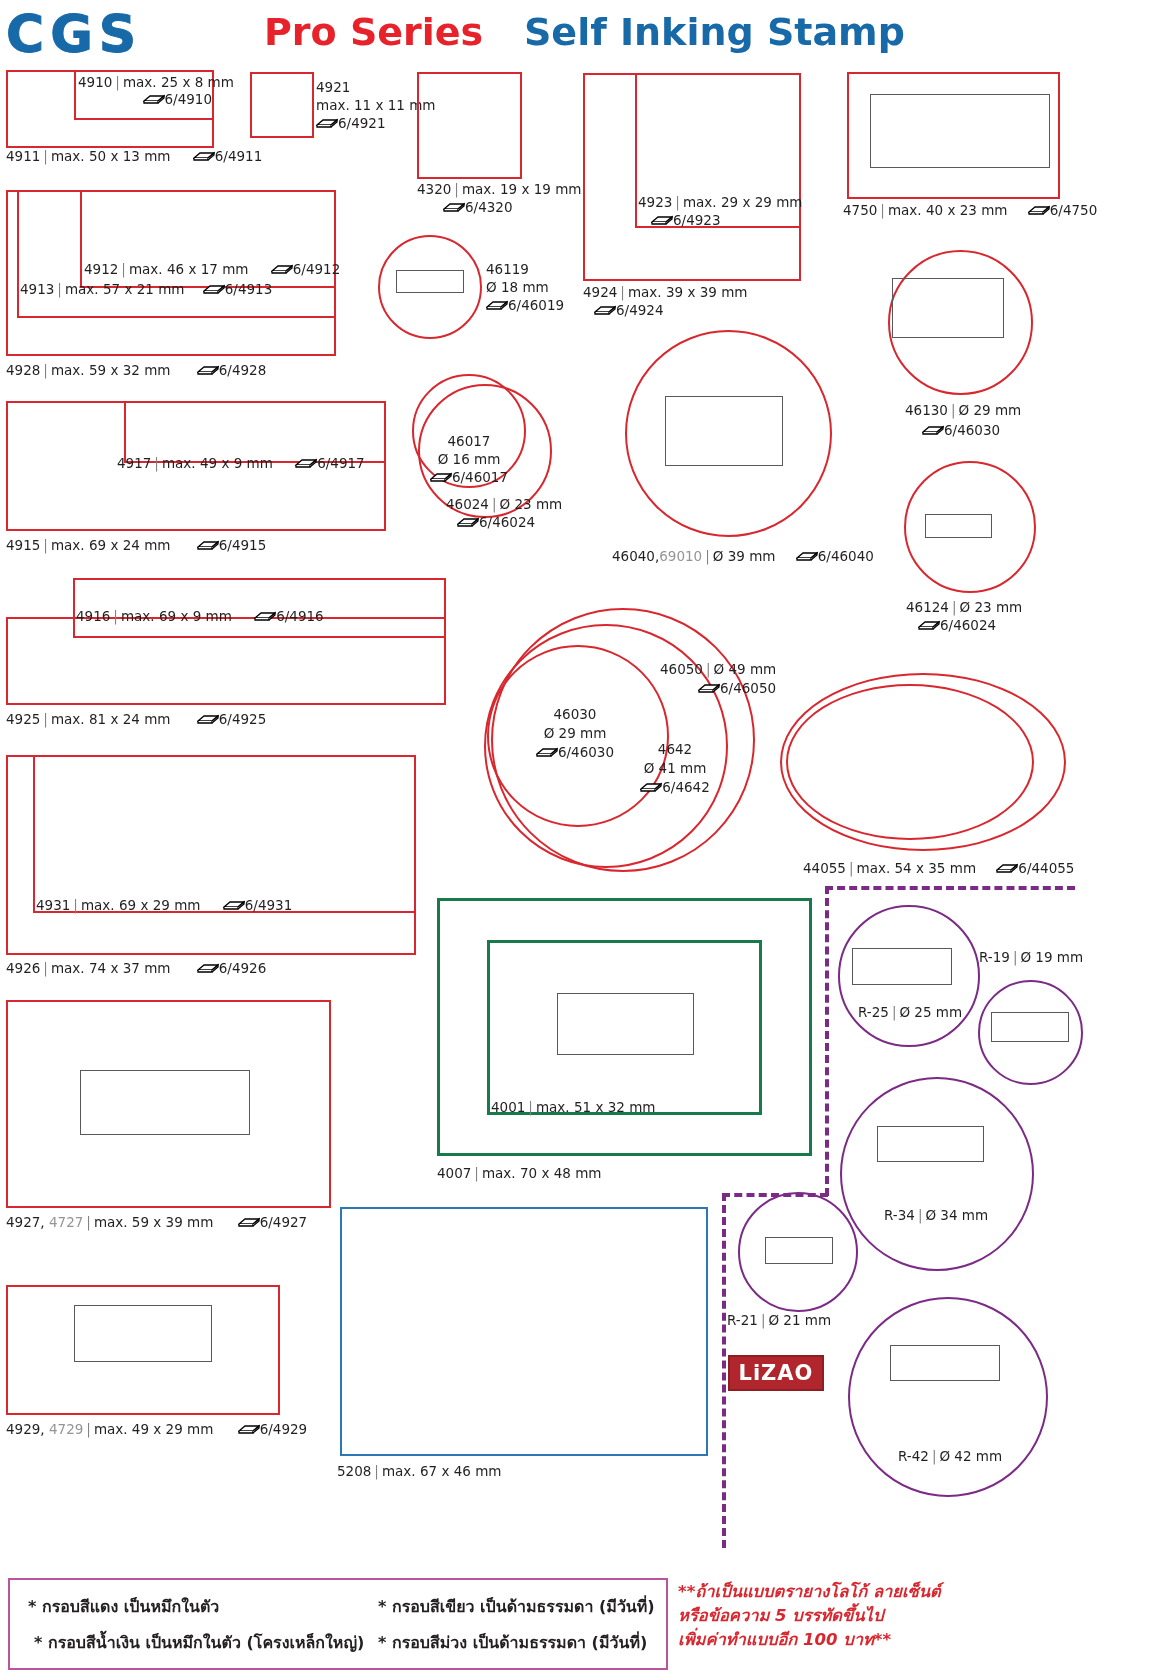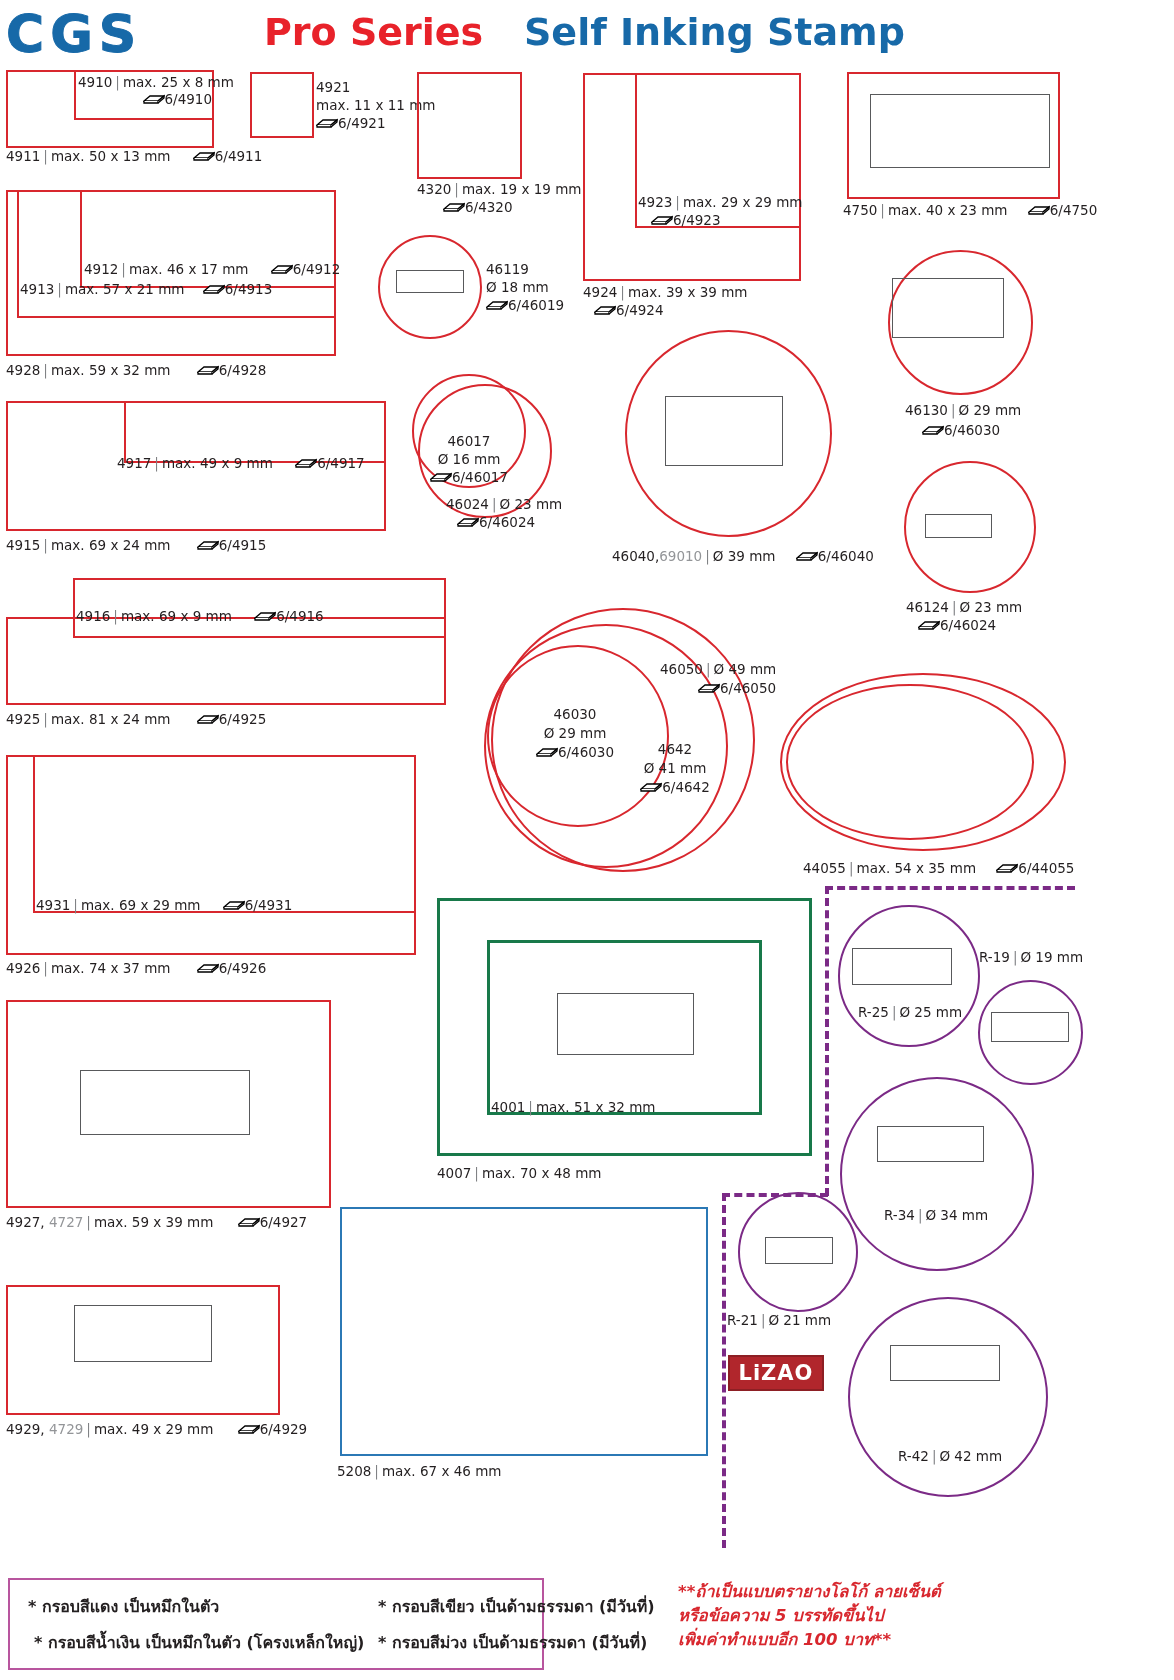--- a/index.html
+++ b/index.html
@@ -411,21 +411,21 @@
   <div class="circ purple" style="left:848px;top:1297px;width:200px;height:200px;"></div>
   <div class="plate" style="left:890px;top:1345px;width:110px;height:36px;"></div>
   <div class="lbl" style="left:898px;top:1448px;">
     <span>R-42</span><span class="sep">|</span><span>Ø 42 mm</span>
   </div>
 
   <div class="lizao" style="left:728px;top:1355px;width:96px;height:36px;">
     <span>LiZAO</span>
   </div>
 
-  <div class="legend" style="left:8px;top:1578px;width:536px;height:92px;">
+  <div class="legend" style="left:8px;top:1578px;width:660px;height:92px;">
     <div class="line" style="left:18px;top:14px;">* กรอบสีแดง เป็นหมึกในตัว</div>
     <div class="line" style="left:24px;top:50px;">* กรอบสีน้ำเงิน เป็นหมึกในตัว (โครงเหล็กใหญ่)</div>
     <div class="line" style="left:368px;top:14px;">* กรอบสีเขียว เป็นด้ามธรรมดา (มีวันที่)</div>
     <div class="line" style="left:368px;top:50px;">* กรอบสีม่วง เป็นด้ามธรรมดา (มีวันที่)</div>
   </div>
 
   <div class="note" style="left:678px;top:1580px;">
     <div>**ถ้าเป็นแบบตรายางโลโก้ ลายเซ็นต์</div>
     <div>หรือข้อความ 5 บรรทัดขึ้นไป</div>
     <div>เพิ่มค่าทำแบบอีก 100 บาท**</div>

